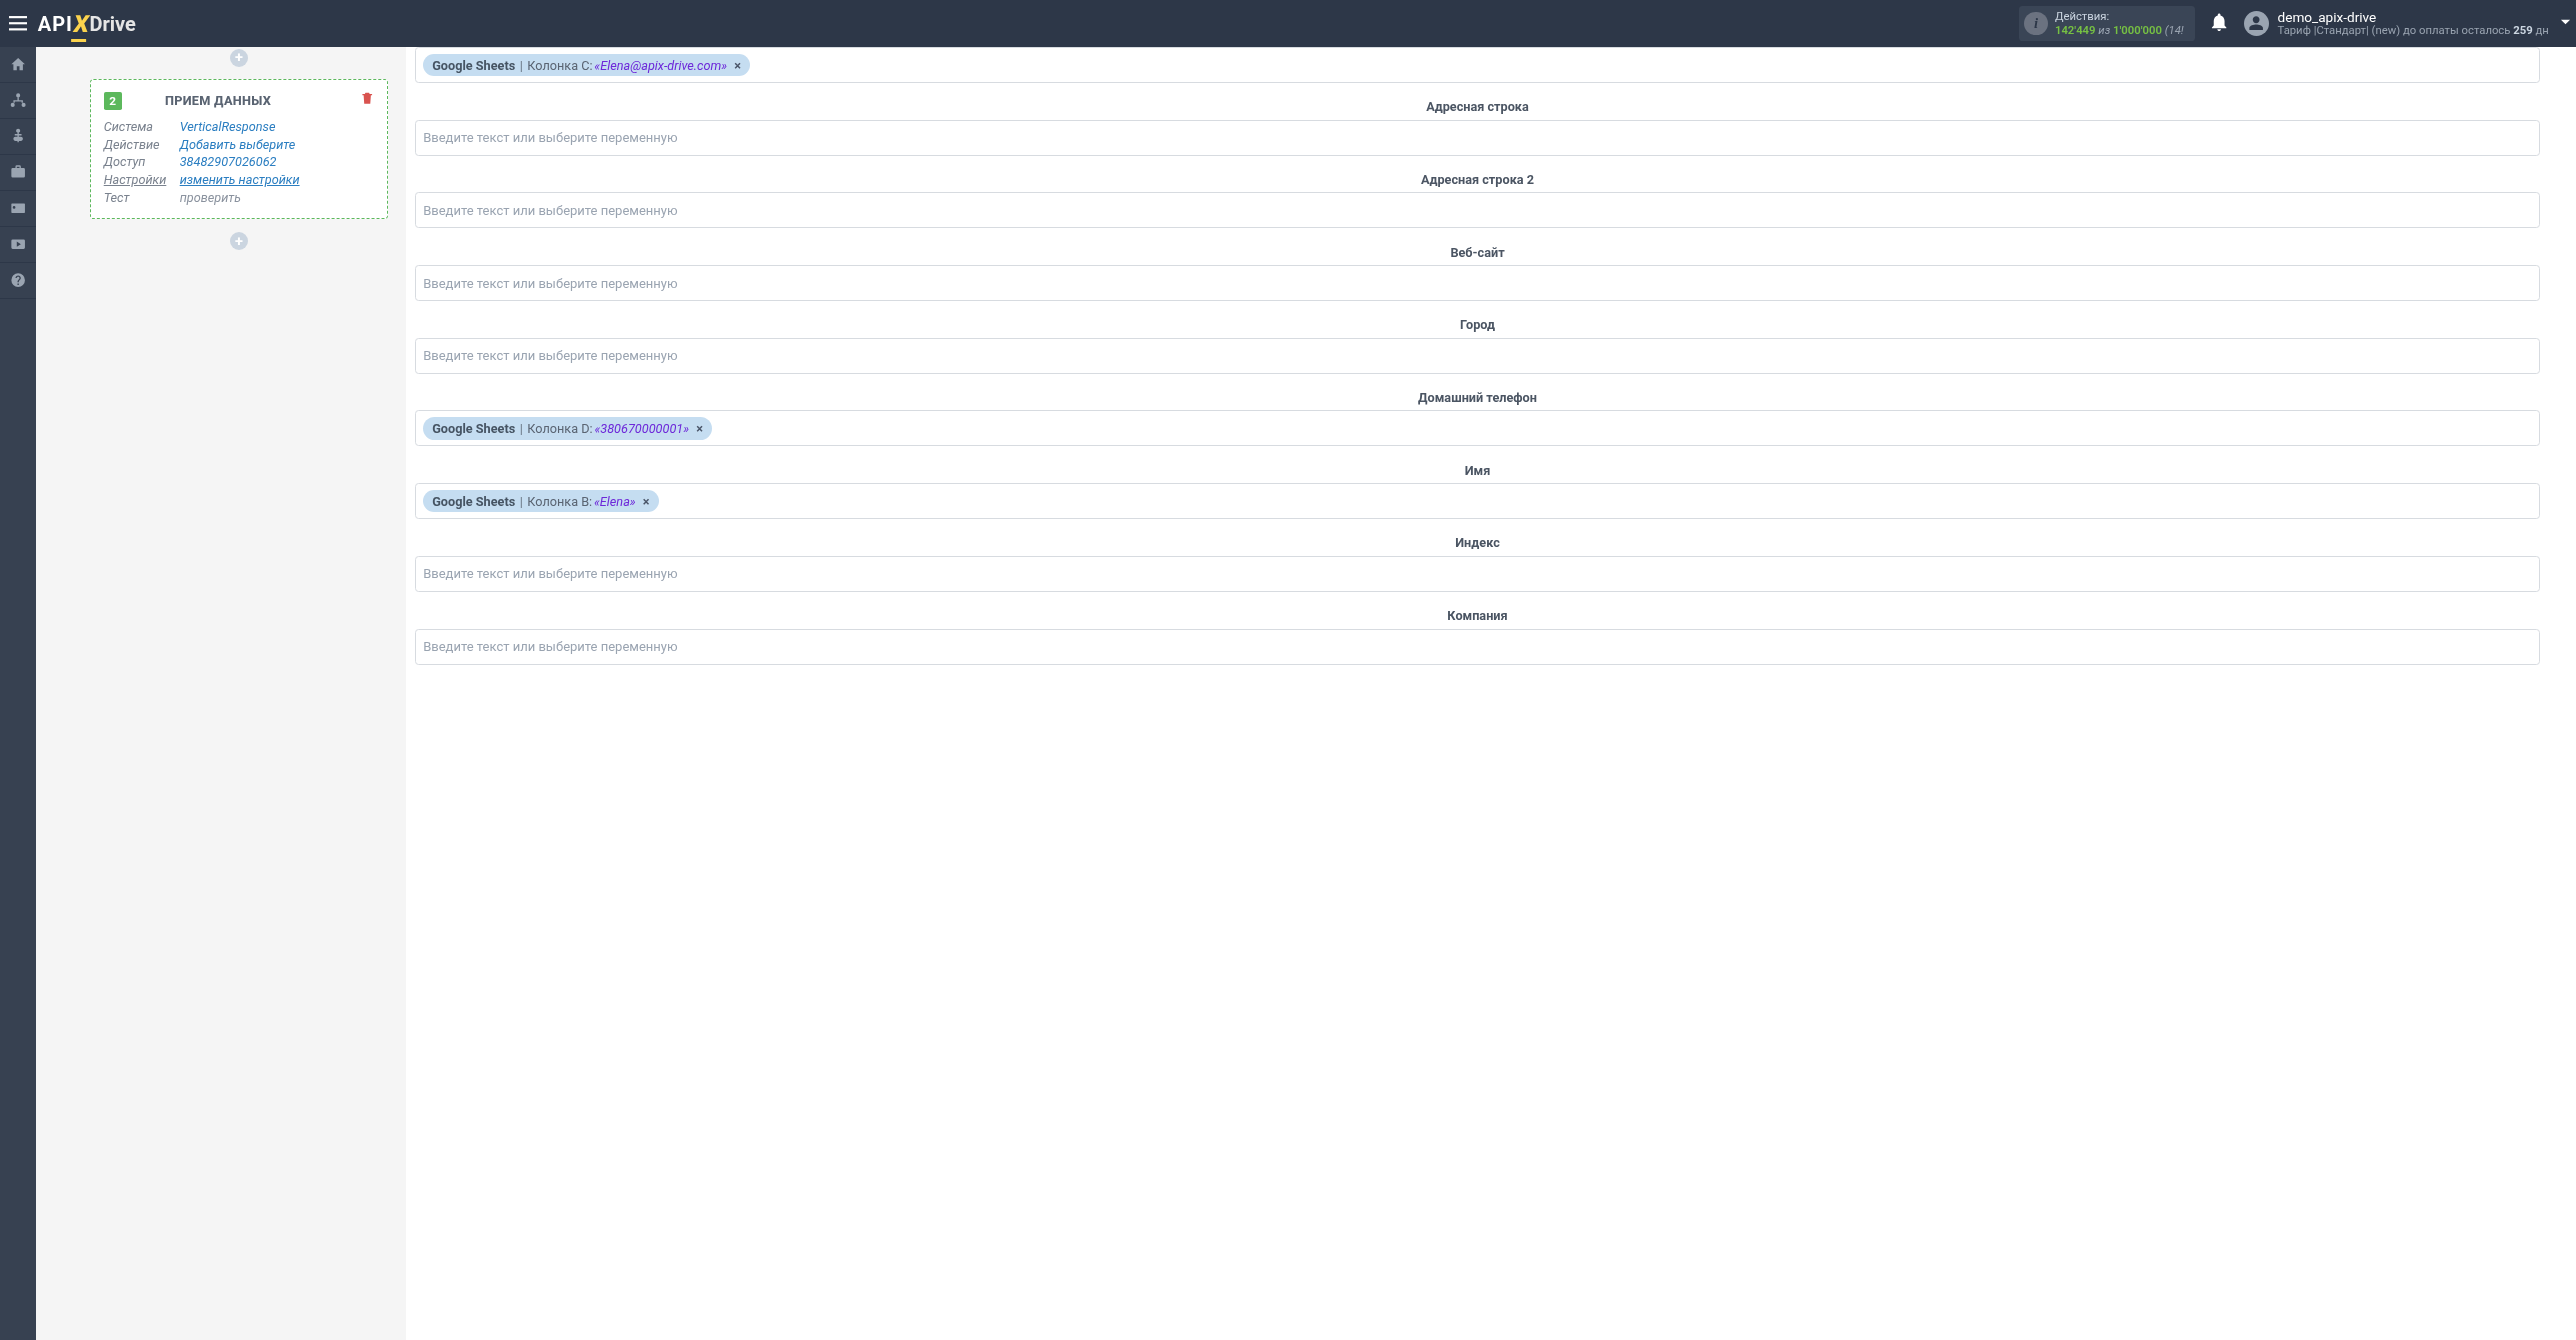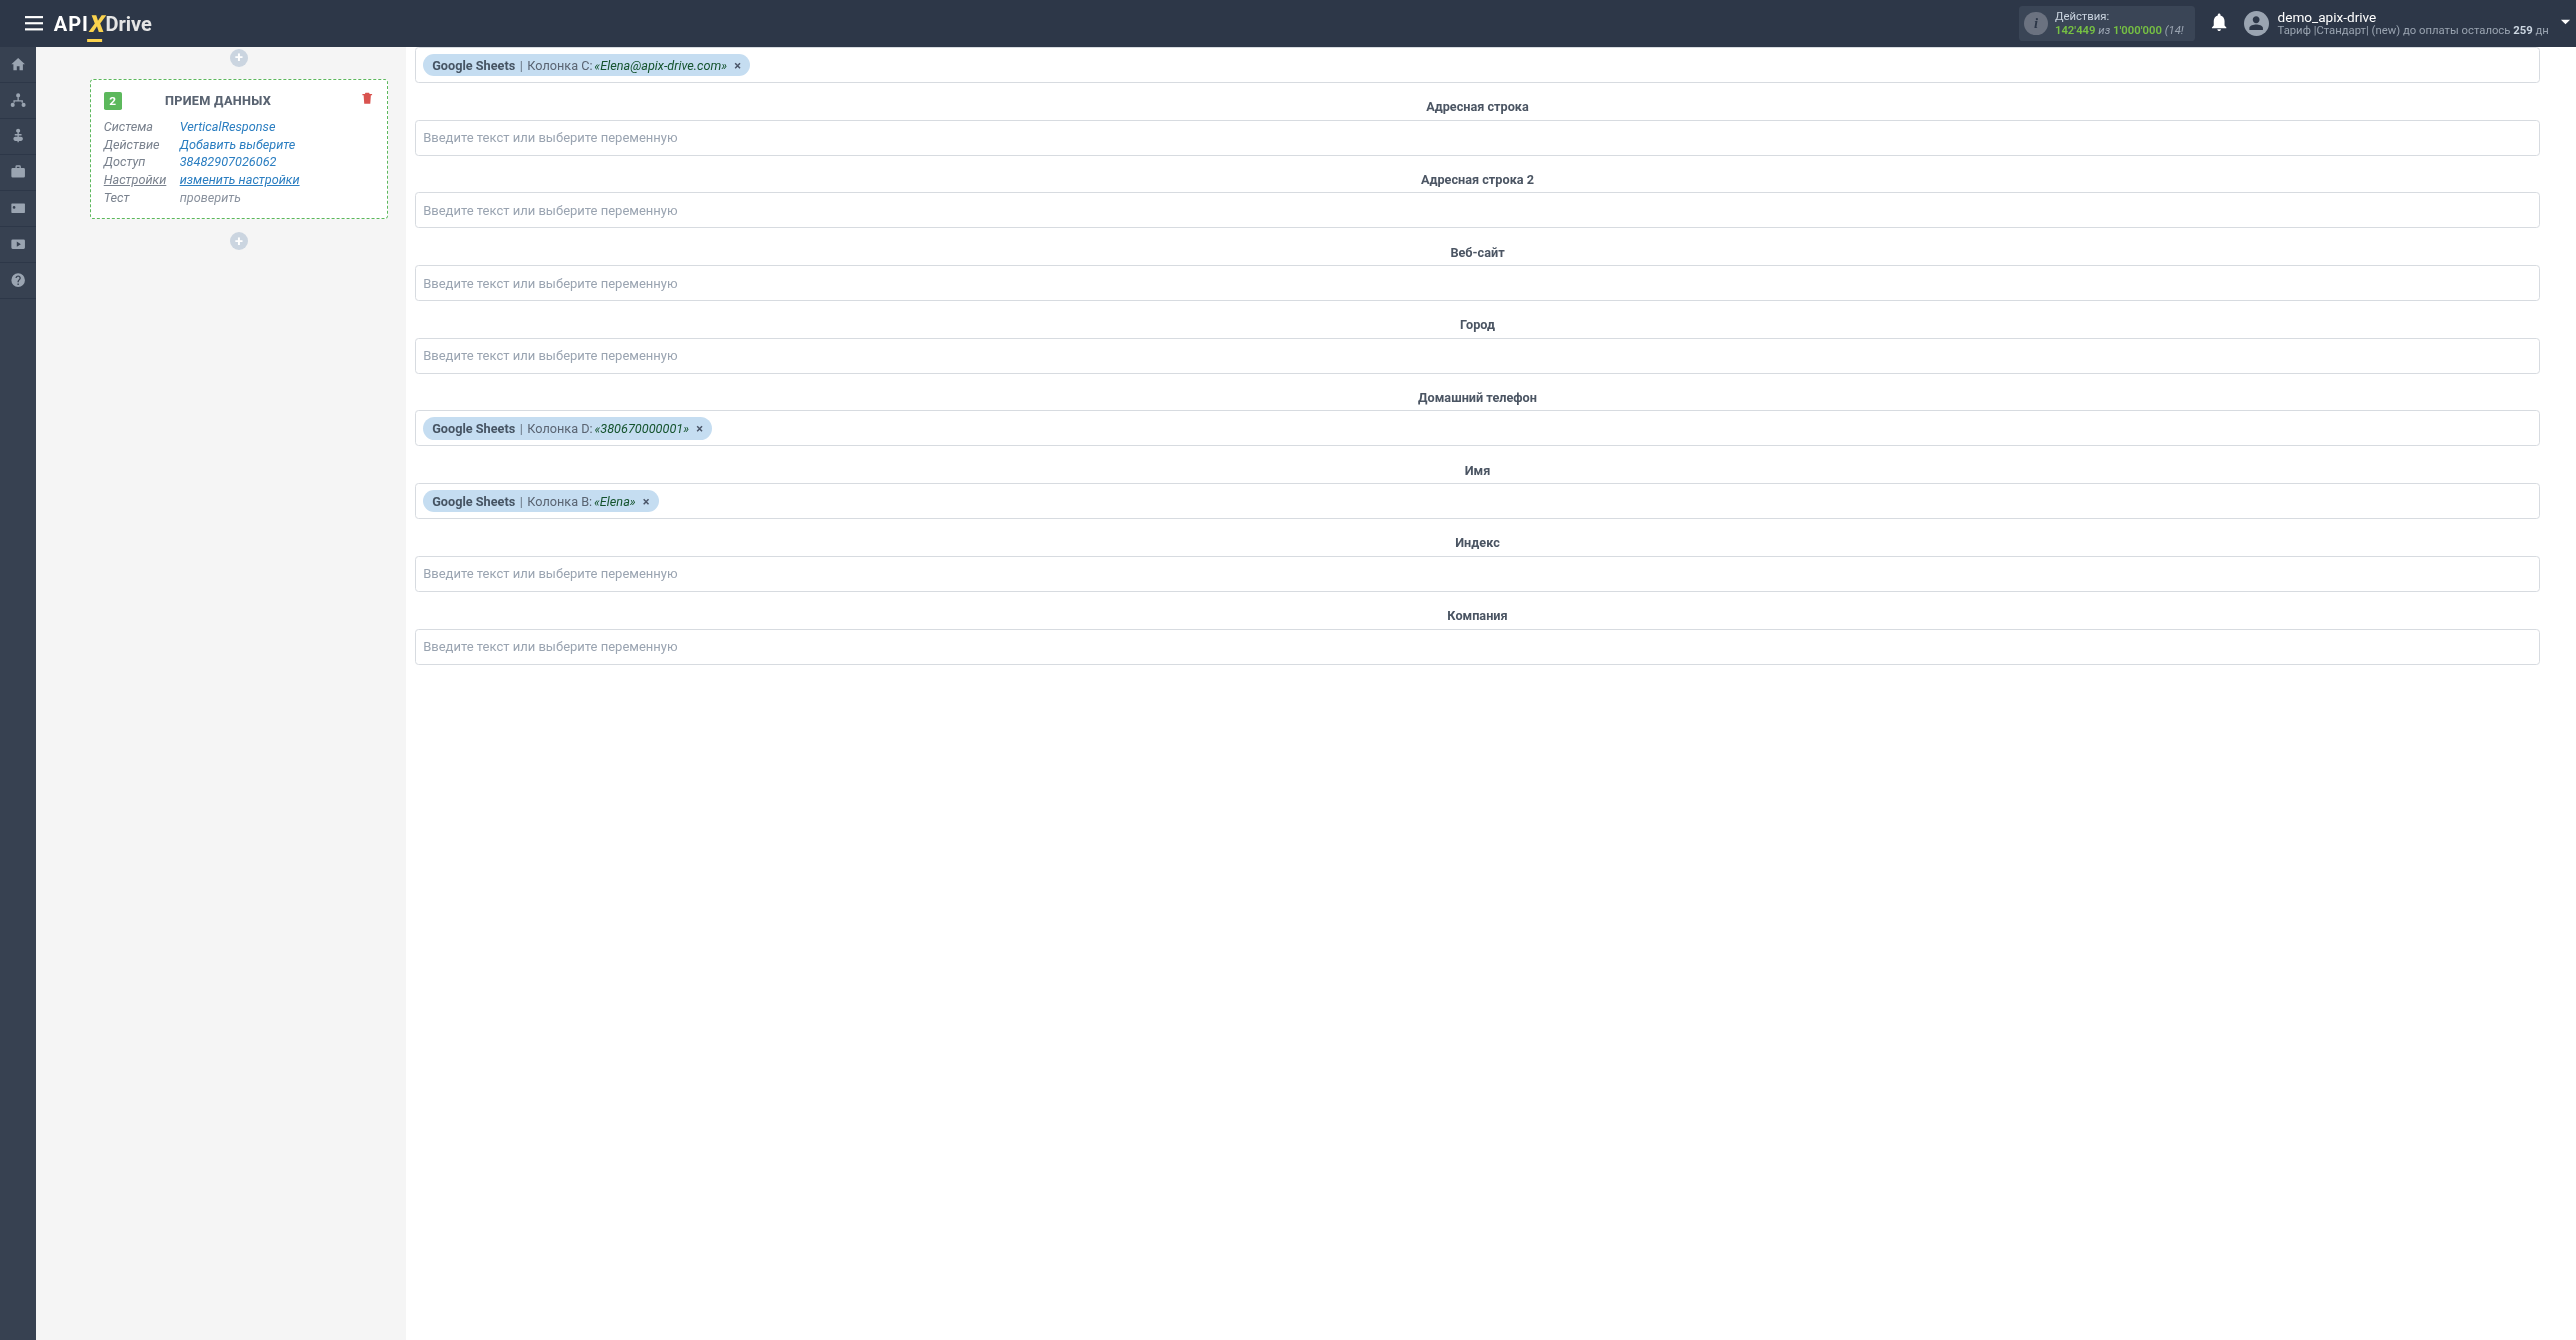--- a/index.html
+++ b/index.html
@@ -1,18 +1,18 @@
 <!DOCTYPE html>
 <html style="font-size:14.5px"><head>
 <meta charset="utf-8">
 <style>
 * { margin: 0; padding: 0; box-sizing: border-box; }
 body { font-family: -apple-system, BlinkMacSystemFont, "Segoe UI", Roboto, Arial, sans-serif; background: #f5f5f5; color: #4a5568; overflow-x: hidden; }
 
-.topbar { height: 47px; background: #2d3748; display: flex; align-items: center; padding: 0 0 0 16px; color: #fff; }
+.topbar { height: 47px; background: #2d3748; display: flex; align-items: center; padding: 0 0 0 0; color: #fff; }
 .topbar .hamburger { width: 36px; display:flex; align-items:center; justify-content:center; cursor:pointer; }
 .topbar .hamburger svg { fill:#fff; }
 .topbar .logo { font-size: 20px; font-weight: 700; margin-left: 1.8px; display:flex; align-items:center; }
 .topbar .logo .api { color:#fff; letter-spacing:0.9px; }
 .topbar .logo .x { color:#fbd34d; font-weight:900; font-size:23.5px; display:inline-block; transform:skewX(-10deg); margin:0 0.9px; position:relative; }
 .topbar .logo .x::after { content:""; position:absolute; left:0; right:0; bottom:-3.6px; height:2.7px; background:#fbd34d; transform:skewX(10deg); }
 .topbar .logo .drive { color:#e5e5e5; }
 .topbar .spacer { flex:1; }
 .topbar .actions-box { background:#3a4556; border-radius:3.6px; padding:3.6px 11px 3.6px 5.4px; display:flex; align-items:center; gap:7.2px; margin-right:16.3px; }
 .topbar .actions-box .info-ico { width:23.5px; height:23.5px; border-radius:50%; background:#6b7280; display:flex; align-items:center; justify-content:center; color:#2d3748; font-weight:800; font-style:italic; font-family:serif; }
@@ -63,21 +63,21 @@
 .add-pill.below { margin:12.7px auto 0; }
 
 .field-group { margin-bottom:16.3px;text-align:center; }
 .field-label { color:#4b5563; font-weight:700; font-size:12.7px; margin-bottom:5.4px; display:block; }
 .field-box { border:0.9px solid #d7dbe0; border-radius:3.6px; min-height:36px; padding:4.5px 7.2px; display:flex; align-items:center; flex-wrap:wrap; gap:5.4px; background:#fff; cursor:text; }
 .field-box .placeholder { color:#9aa4b1; font-size:13px; }
 .tag { background:#c5ddf1; border-radius:12.7px; padding:3.6px 9px; display:inline-flex; align-items:center; gap:1.8px; font-size:12.7px; color:#465463; }
 .tag .src { font-weight:700; }
 .tag .pipe { margin:0 2.7px; color:#6b7685; }
 .tag .col { color:#5a6472; }
-.tag .val { font-style:italic; color:#14532d; }
+.tag .val { font-style:italic; color:#6d28d9; }
 .tag .x { margin-left:5.4px; color:#4a5568; font-weight:700; cursor:pointer; }
 
 </style>
 </head>
 <body>
 
 <div class="topbar">
   <div class="hamburger">
     <svg width="18" height="14.5" viewBox="0 0 20 16">
         <rect width="20" height="2.4"></rect>

